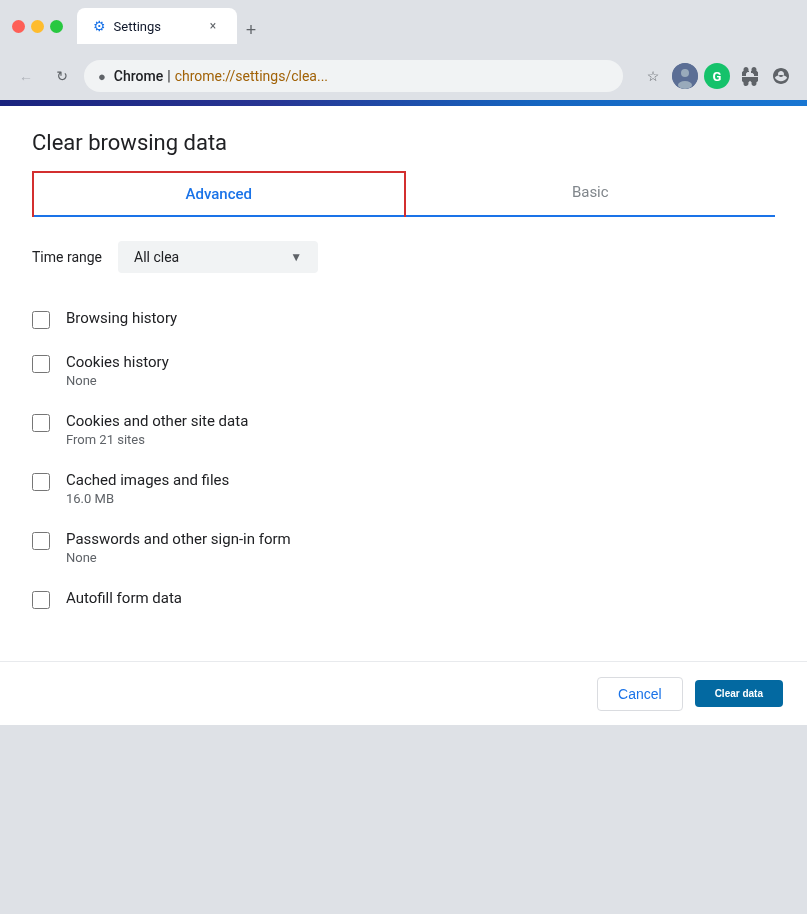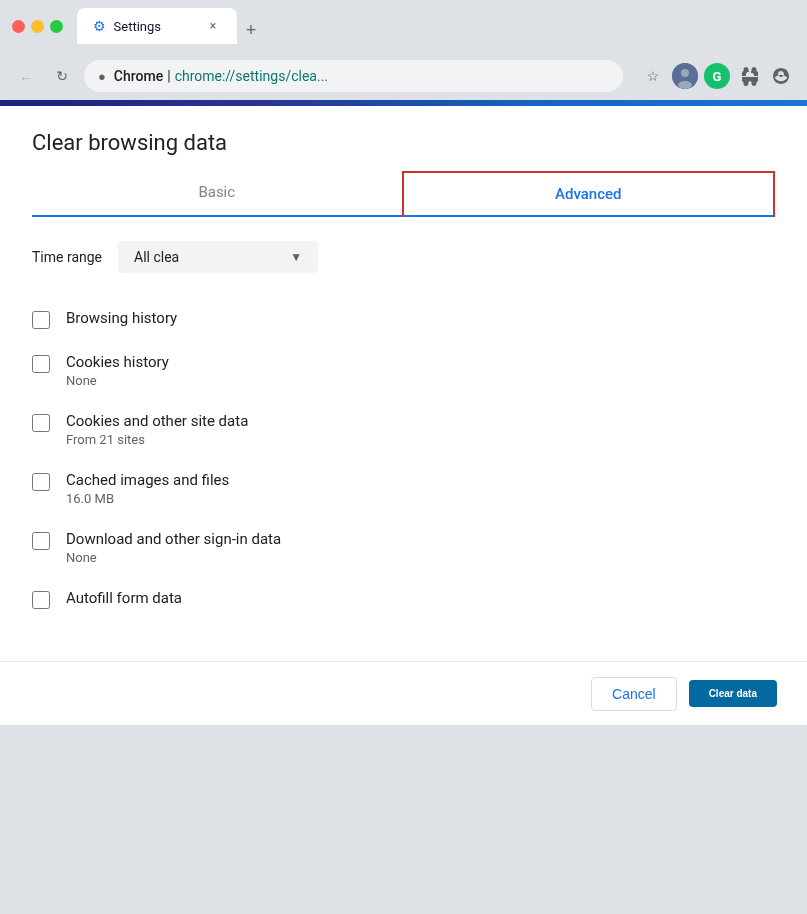--- a/index.html
+++ b/index.html
@@ -123,21 +123,21 @@
       color: #5f6368;
     }
     .omnibox-text {
       font-size: 14px;
       color: #202124;
       display: flex;
       align-items: center;
       gap: 4px;
     }
     .omnibox-bold { font-weight: 500; }
-    .omnibox-gray { color: #0f766e; }
+    .omnibox-gray { color: #a16207; }
     .toolbar-icons {
       display: flex;
       align-items: center;
       gap: 4px;
       margin-left: 8px;
     }
     .toolbar-icon {
       width: 28px;
       height: 28px;
       display: flex;
@@ -267,21 +267,21 @@
       position: absolute;
       bottom: 0;
       left: 0;
       right: 0;
       height: 64px;
       background: #ffffff;
       border-top: 1px solid #e8eaed;
       display: flex;
       align-items: center;
       justify-content: flex-end;
-      padding: 0 30px;
+      padding: 0 24px;
       gap: 12px;
     }
     .btn-cancel {
       padding: 8px 20px;
       border: 1px solid #dadce0;
       border-radius: 4px;
       background: white;
       font-size: 14px;
       color: #1a73e8;
       cursor: pointer;
@@ -364,22 +364,22 @@
   </div>
 </div>
 
 <div class="accent-bar"></div>
 
 <div class="main-content">
   <div class="content-scroll">
     <h1 class="page-title">Clear browsing data</h1>
 
     <div class="tabs-container">
+      <div class="tab-item advanced">Advanced</div>
       <div class="tab-item basic">Basic</div>
-      <div class="tab-item advanced">Advanced</div>
     </div>
 
     <div class="time-range-row">
       <span class="time-range-label">Time range</span>
       <div class="time-range-select">
         <span>All clea</span>
         <span class="dropdown-arrow">▼</span>
       </div>
     </div>
 
@@ -420,21 +420,21 @@
         <span class="checkbox-label">Cached images and files</span>
         <span class="checkbox-sublabel">16.0 MB</span>
       </div>
     </div>
 
     <div class="checkbox-item">
       <div class="checkbox-wrapper">
         <input type="checkbox" style="">
       </div>
       <div class="checkbox-text">
-        <span class="checkbox-label">Download and other sign-in data</span>
+        <span class="checkbox-label">Passwords and other sign-in form</span>
         <span class="checkbox-sublabel">None</span>
       </div>
     </div>
 
     <div class="checkbox-item">
       <div class="checkbox-wrapper">
         <input type="checkbox" style="">
       </div>
       <div class="checkbox-text">
         <span class="checkbox-label">Autofill form data</span>

